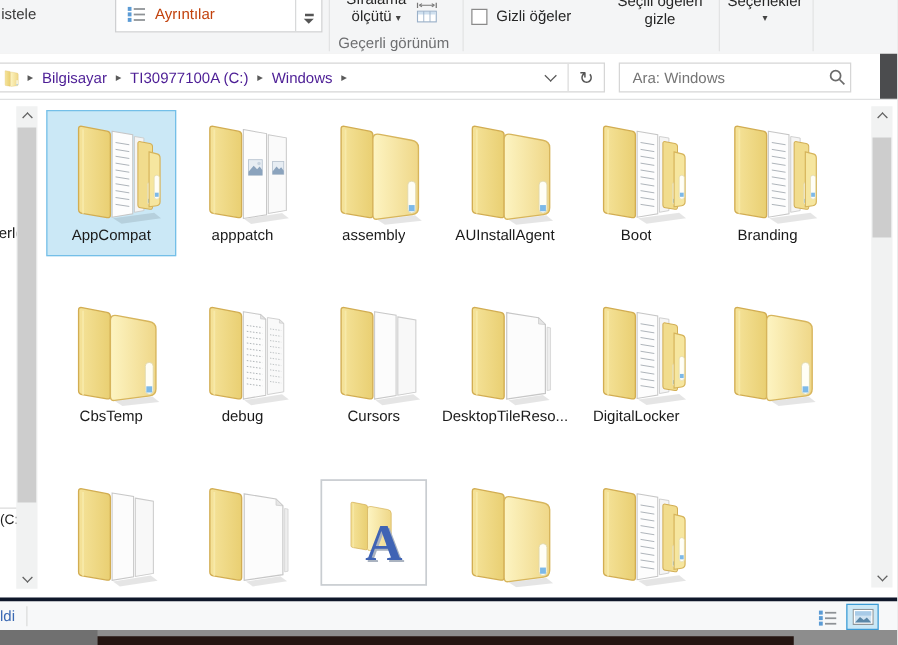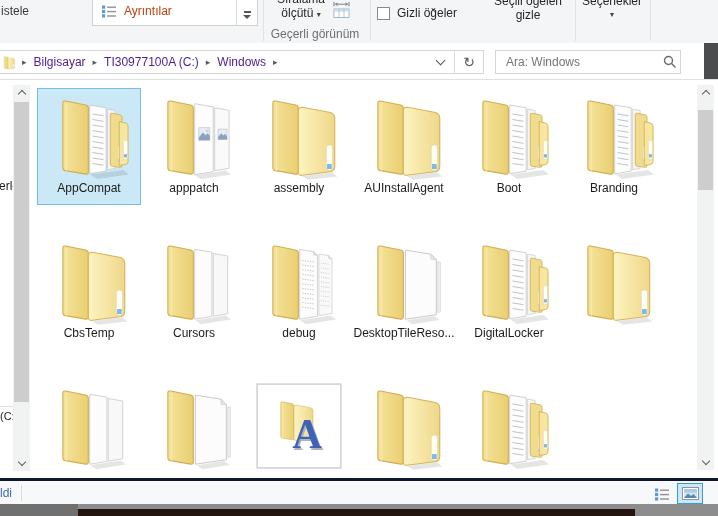--- a/index.html
+++ b/index.html
@@ -320,29 +320,29 @@
     <div class="flabel">Branding</div>
   </div>
         <div class="tile">
     <svg class="ficon" viewBox="0 0 64 64">
             <use href="#f-plain"></use>
           </svg>
     <div class="flabel">CbsTemp</div>
   </div>
         <div class="tile">
     <svg class="ficon" viewBox="0 0 64 64">
+            <use href="#f-text"></use>
+          </svg>
+    <div class="flabel">debug</div>
+  </div>
+        <div class="tile">
+    <svg class="ficon" viewBox="0 0 64 64">
             <use href="#f-pages"></use>
           </svg>
     <div class="flabel">Cursors</div>
-  </div>
-        <div class="tile">
-    <svg class="ficon" viewBox="0 0 64 64">
-            <use href="#f-text"></use>
-          </svg>
-    <div class="flabel">debug</div>
   </div>
         <div class="tile">
     <svg class="ficon" viewBox="0 0 64 64">
             <use href="#f-page1"></use>
           </svg>
     <div class="flabel">DesktopTileReso...</div>
   </div>
         <div class="tile">
     <svg class="ficon" viewBox="0 0 64 64">
             <use href="#f-docs"></use>

